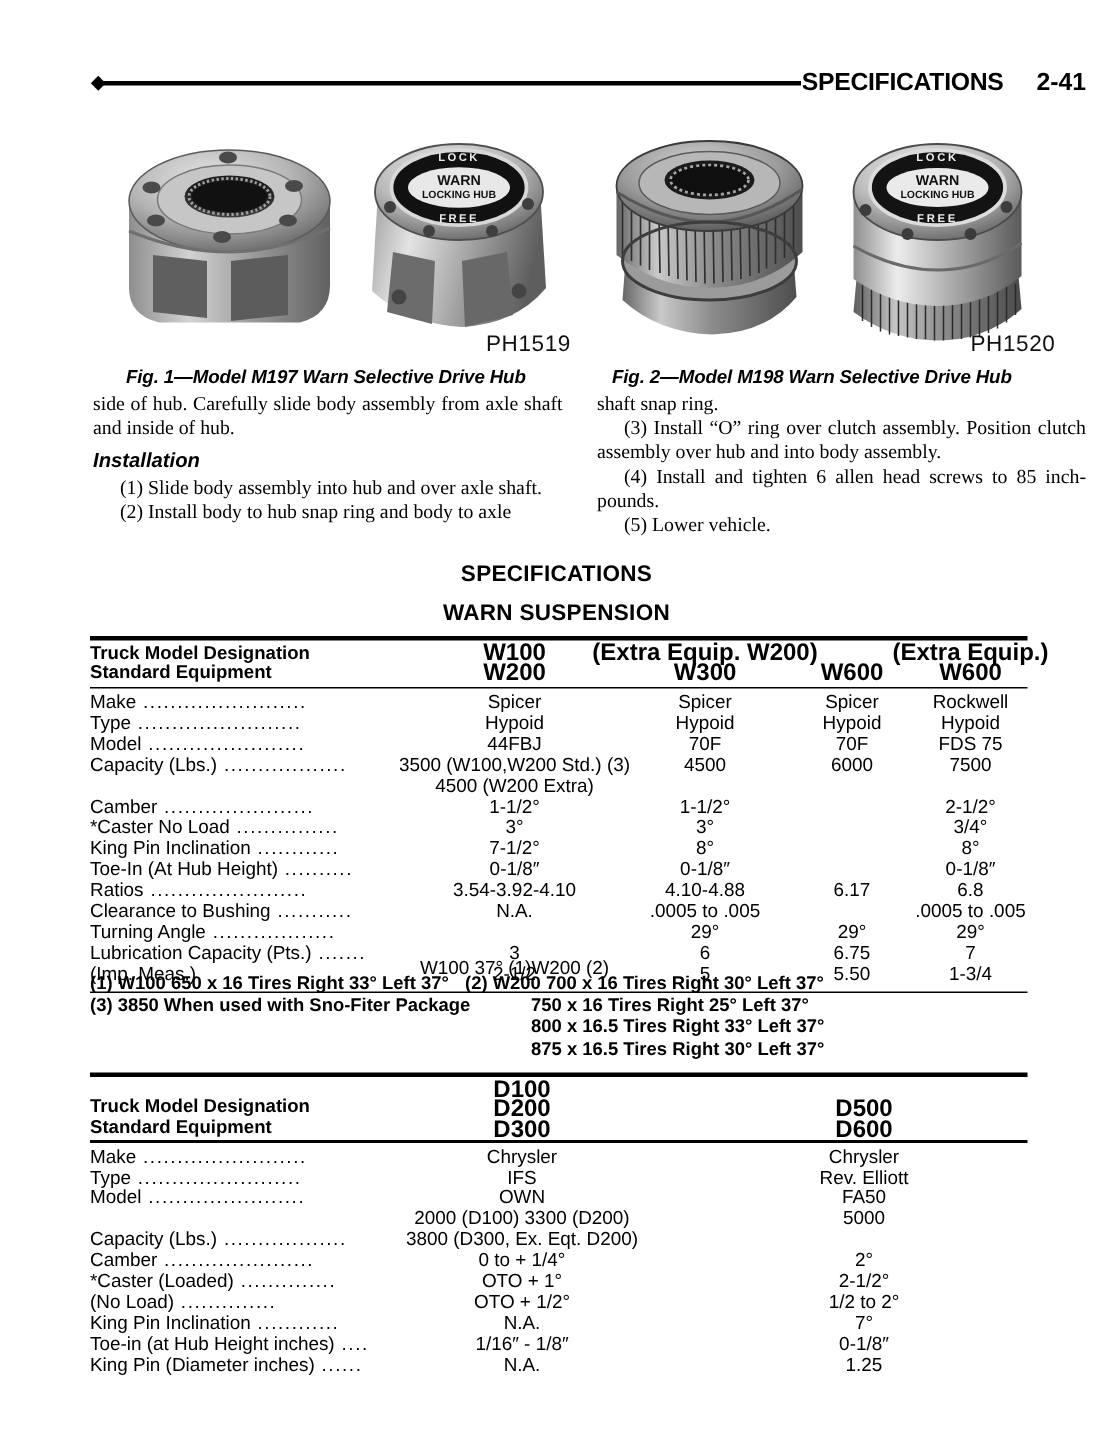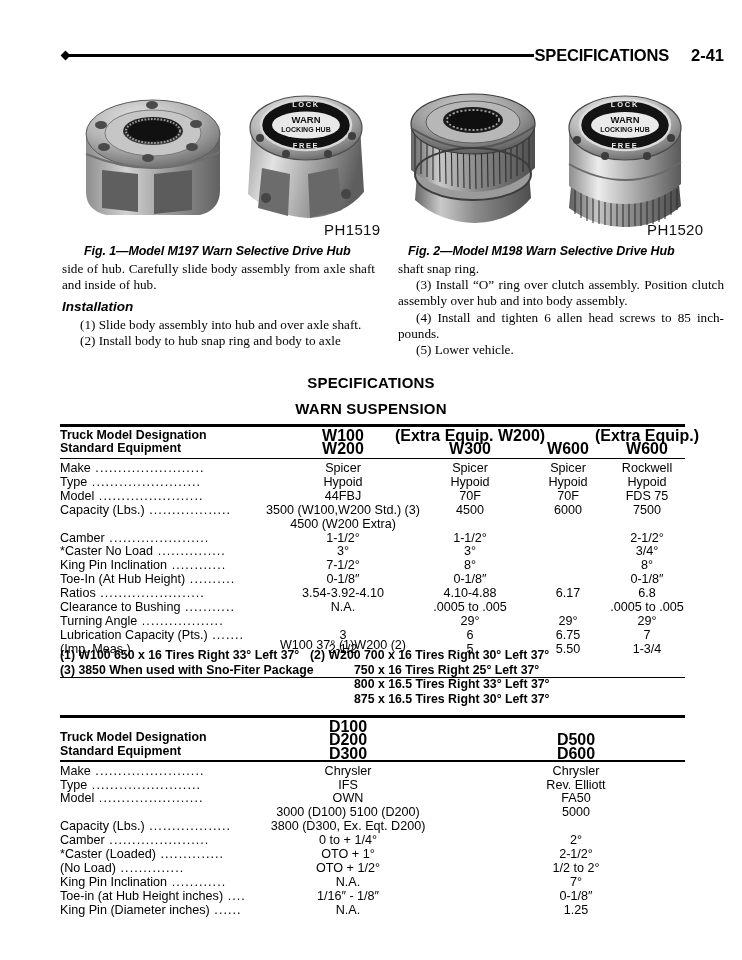--- a/index.html
+++ b/index.html
@@ -152,21 +152,21 @@
     font-weight: bold;
     font-size: 16px;
     line-height: 13.6px;
   }
 
   .tbody {
     position: relative;
     font-size: 12.6px;
     line-height: 13.9px;
     padding-top: 3px;
-    padding-bottom: 20px;
+    padding-bottom: 4px;
   }
   .trow {
     position: relative;
     height: 13.9px;
     white-space: nowrap;
   }
   .trow .rlabel {
     position: absolute;
     left: 0; top: 0;
     white-space: nowrap;
@@ -573,21 +573,21 @@
         <span class="cell" style="left: 288px;">IFS</span>
         <span class="cell" style="left: 516px;">Rev. Elliott</span>
       </div>
       <div class="trow">
         <span class="rlabel"><span>Model</span><span class="dots"> .......................</span></span>
         <span class="cell" style="left: 288px;">OWN</span>
         <span class="cell" style="left: 516px;">FA50</span>
       </div>
       <div class="trow">
         <span class="rlabel"><span></span><span class="dots"></span></span>
-        <span class="cell" style="left: 288px;">3000 (D100) 5100 (D200)</span>
+        <span class="cell" style="left: 288px;">2000 (D100) 3300 (D200)</span>
         <span class="cell" style="left: 516px;">5000</span>
       </div>
       <div class="trow">
         <span class="rlabel"><span>Capacity (Lbs.)</span><span class="dots"> ..................</span></span>
         <span class="cell" style="left: 288px;">3800 (D300, Ex. Eqt. D200)</span>
       </div>
       <div class="trow">
         <span class="rlabel"><span>Camber</span><span class="dots"> ......................</span></span>
         <span class="cell" style="left: 288px;">0 to + 1/4°</span>
         <span class="cell" style="left: 516px;">2°</span>

